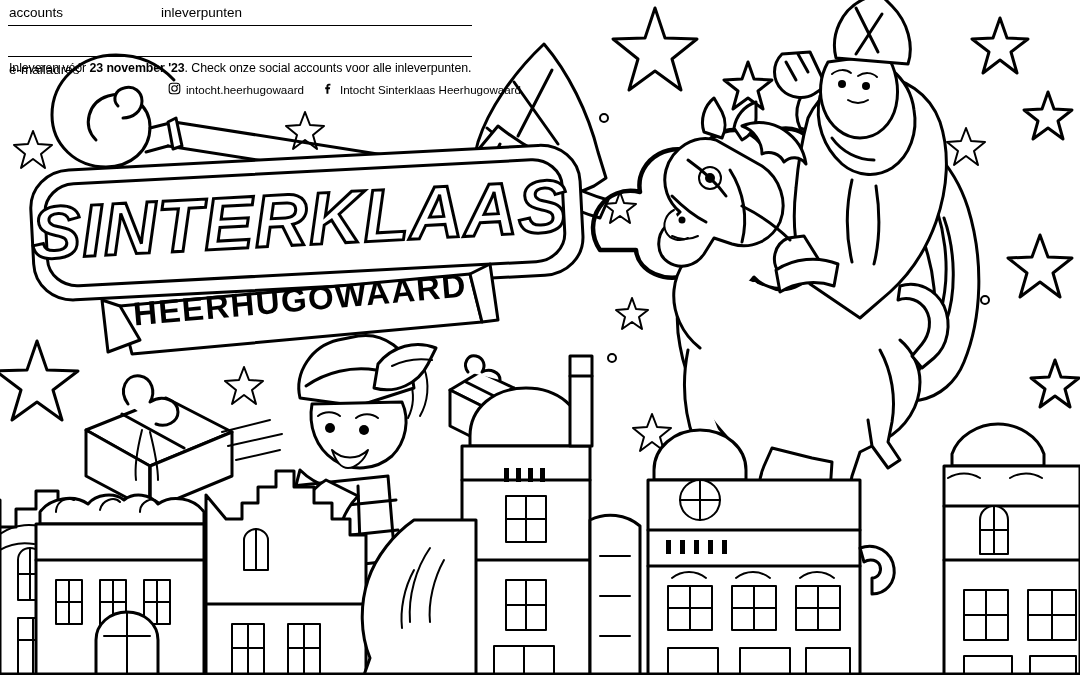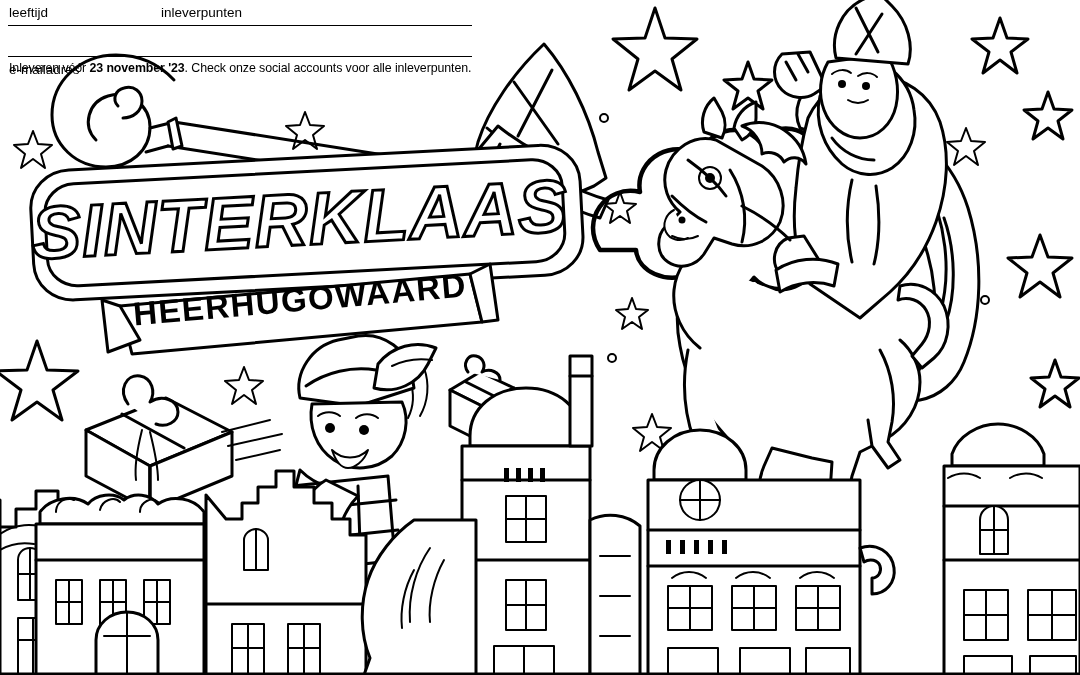--- a/index.html
+++ b/index.html
@@ -87,37 +87,54 @@
     clip: rect(0 0 0 0);
     white-space: nowrap;
   }
 </style>
 </head>
 <body>
 
 <div class="form-header">
 
   <div class="field-row" style="top:0;">
-    <span class="field-label" style="left:9px; top:5px;">leeftijd</span>
+    <span class="field-label" style="left:9px; top:5px;">accounts</span>
     <span class="field-label" style="left:161px; top:5px;">inleverpunten</span>
     <input class="sr-only" placeholder="" style="">
     <input class="sr-only" placeholder="" style="">
   </div>
   <div class="field-line" style="top:25px;"></div>
 
   <div class="field-row" style="top:26px;">
     <span class="field-label" style="left:9px; top:10px;">e-mailadres</span>
     <input class="sr-only" placeholder="" style="">
   </div>
   <div class="field-line" style="top:56px;"></div>
 
   <div class="notice">
     <span>Inleveren vóór </span><b>23 november '23</b><span>. Check onze social accounts voor alle inleverpunten.</span>
   </div>
 
+  <div class="socials">
+    <span class="ico">
+      <svg width="13" height="13" viewBox="0 0 24 24" aria-hidden="true">
+        <rect x="2.2" y="2.2" width="19.6" height="19.6" rx="5.5" ry="5.5" fill="none" stroke="#000" stroke-width="2"></rect>
+        <circle cx="12" cy="12" r="5" fill="none" stroke="#000" stroke-width="2"></circle>
+        <circle cx="17.6" cy="6.4" r="1.5" fill="#000"></circle>
+      </svg>
+    </span>
+    <span>intocht.heerhugowaard</span>
+    <span class="sep"></span>
+    <span class="ico">
+      <svg width="13" height="13" viewBox="0 0 24 24" aria-hidden="true">
+        <path d="M15.6 3.2h-3.1c-2.6 0-4.3 1.7-4.3 4.4v2.3H5.9v3.4h2.3v8.5h3.6v-8.5h2.7l.5-3.4h-3.2V8c0-1 .3-1.6 1.6-1.6h2.2z" fill="#000"></path>
+      </svg>
+    </span>
+    <span>Intocht Sinterklaas Heerhugowaard</span>
+  </div>
 </div>
 
 <svg id="art" viewBox="0 0 1080 675" aria-hidden="true">
   <defs>
     <style>
       .ln { fill:none; stroke:#000; stroke-width:3; stroke-linecap:round; stroke-linejoin:round; }
       .ln2 { fill:none; stroke:#000; stroke-width:2; stroke-linecap:round; stroke-linejoin:round; }
       .lnT { fill:none; stroke:#000; stroke-width:4.5; stroke-linecap:round; stroke-linejoin:round; }
       .wf { fill:#fff; stroke:#000; stroke-width:3; stroke-linejoin:round; stroke-linecap:round;}
       .wf2 { fill:#fff; stroke:#000; stroke-width:2; stroke-linejoin:round; stroke-linecap:round;}

